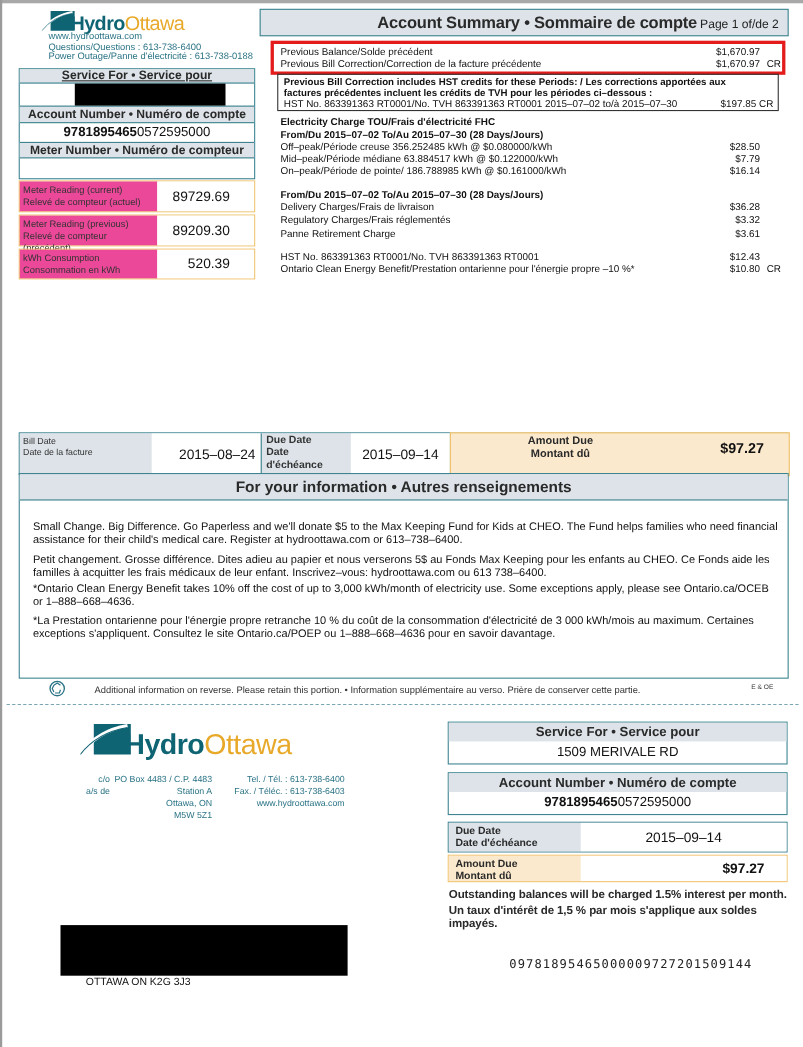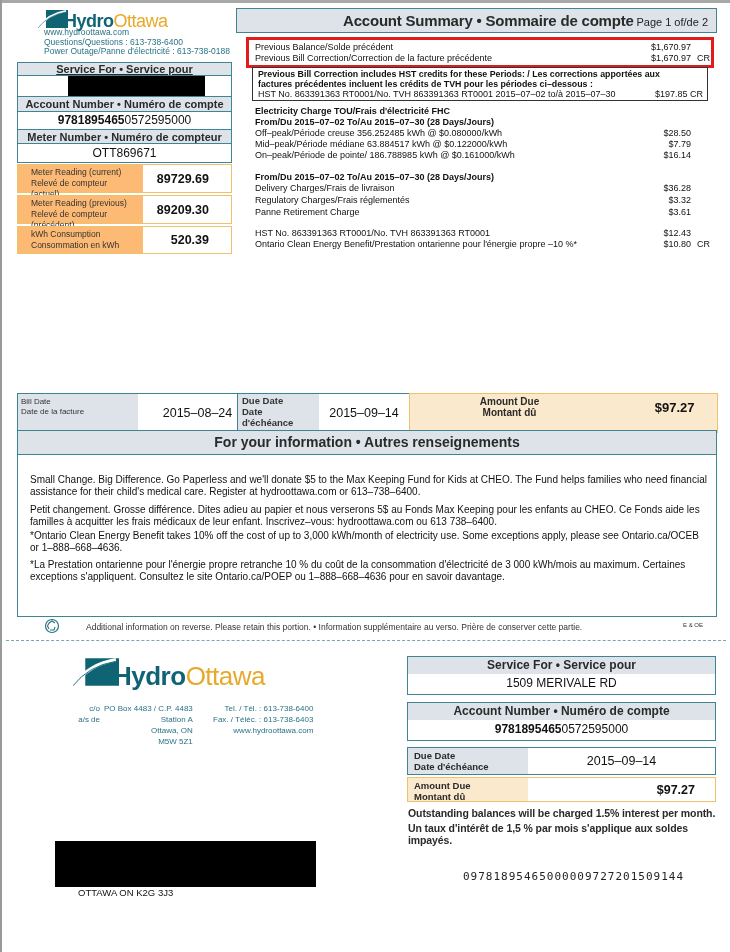--- a/index.html
+++ b/index.html
@@ -16,22 +16,22 @@
   .logo-ottawa { color: #e8a92a; }
 
   .contact-top { position: absolute; left: 44px; top: 28px; font-size: 8.5px; line-height: 9.5px; color: #2a7385; font-family: "Liberation Sans", sans-serif; }
 
   
   .box { position: absolute; border: 1.5px solid #3e8591; background: #fff; }
   .box-head { background: #dde3e8; text-align: center; font-weight: bold; font-size: 11px; color: #2a2a2a; border-bottom: 1px solid #3e8591; }
   .box-val { text-align: center; font-size: 12px; }
 
   .reading { position: absolute; border: 1.5px solid #f0c16a; display: flex; }
-  .reading .lbl { background: #fdba74; font-size: 8.5px; line-height: 11px; padding: 2px 13px; color: #333; width: 125px; }
-  .reading .val { flex: 1; background: #fff; font-size: 12.5px; text-align: center; padding-right: 22px; display: flex; align-items: center; justify-content: flex-end; font-weight: bold; }
+  .reading .lbl { background: #ec4899; font-size: 8.5px; line-height: 11px; padding: 2px 3px; color: #333; width: 125px; }
+  .reading .val { flex: 1; background: #fff; font-size: 12.5px; text-align: center; padding-right: 22px; display: flex; align-items: center; justify-content: flex-end; }
 
   
   .summary-head { position: absolute; left: 236px; top: 8px; width: 481px; height: 25px; background: #dde3e8; border: 1.5px solid #3e8591; }
   .summary-title { position: absolute; left: 106px; top: 3px; font-size: 15px; font-weight: bold; color: #2a2a2a; letter-spacing: -0.2px; }
   .summary-page { position: absolute; right: 8px; top: 7px; font-size: 11px; color: #222; }
 
   .redbox { position: absolute; left: 246px; top: 37px; width: 468px; height: 31px; border: 3px solid #e31b1b; }
   .line { position: absolute; font-size: 9px; line-height: 10px; white-space: nowrap; color: #111; }
   .amt { position: absolute; font-size: 9px; line-height: 10px; white-space: nowrap; text-align: right; color: #111; }
   .cr { position: absolute; font-size: 9px; line-height: 10px; }
@@ -92,21 +92,20 @@
 </div>
 
 <div class="box" style="left:17px; top:62px; width:215px; height:101px;">
   <div class="box-head" style="height:13px; line-height:12px; text-decoration: underline;">Service For • Service pour</div>
   <div style="height:20px; position:relative;">
     <div class="redact" style="left:50px; top:0px; width:137px; height:20px;"></div>
   </div>
   <div class="box-head" style="height:16px; line-height:15px; border-top:1px solid #3e8591;">Account Number • Numéro de compte</div>
   <div class="box-val" style="height:17px; line-height:17px;"><b>9781895465</b><span>0572595000</span></div>
   <div class="box-head" style="height:15px; line-height:14px; border-top:1px solid #3e8591;">Meter Number • Numéro de compteur</div>
-  <div class="box-val" style="height:19px; line-height:19px;">OTT869671</div>
 </div>
 
 <div class="reading" style="left:17px; top:164px; width:215px; height:29px;">
   <div class="lbl">
       <div>Meter Reading (current)</div>
       <div>Relevé de compteur (actuel)</div>
     </div>
   <div class="val">89729.69</div>
 </div>
 <div class="reading" style="left:17px; top:195px; width:215px; height:29px;">

